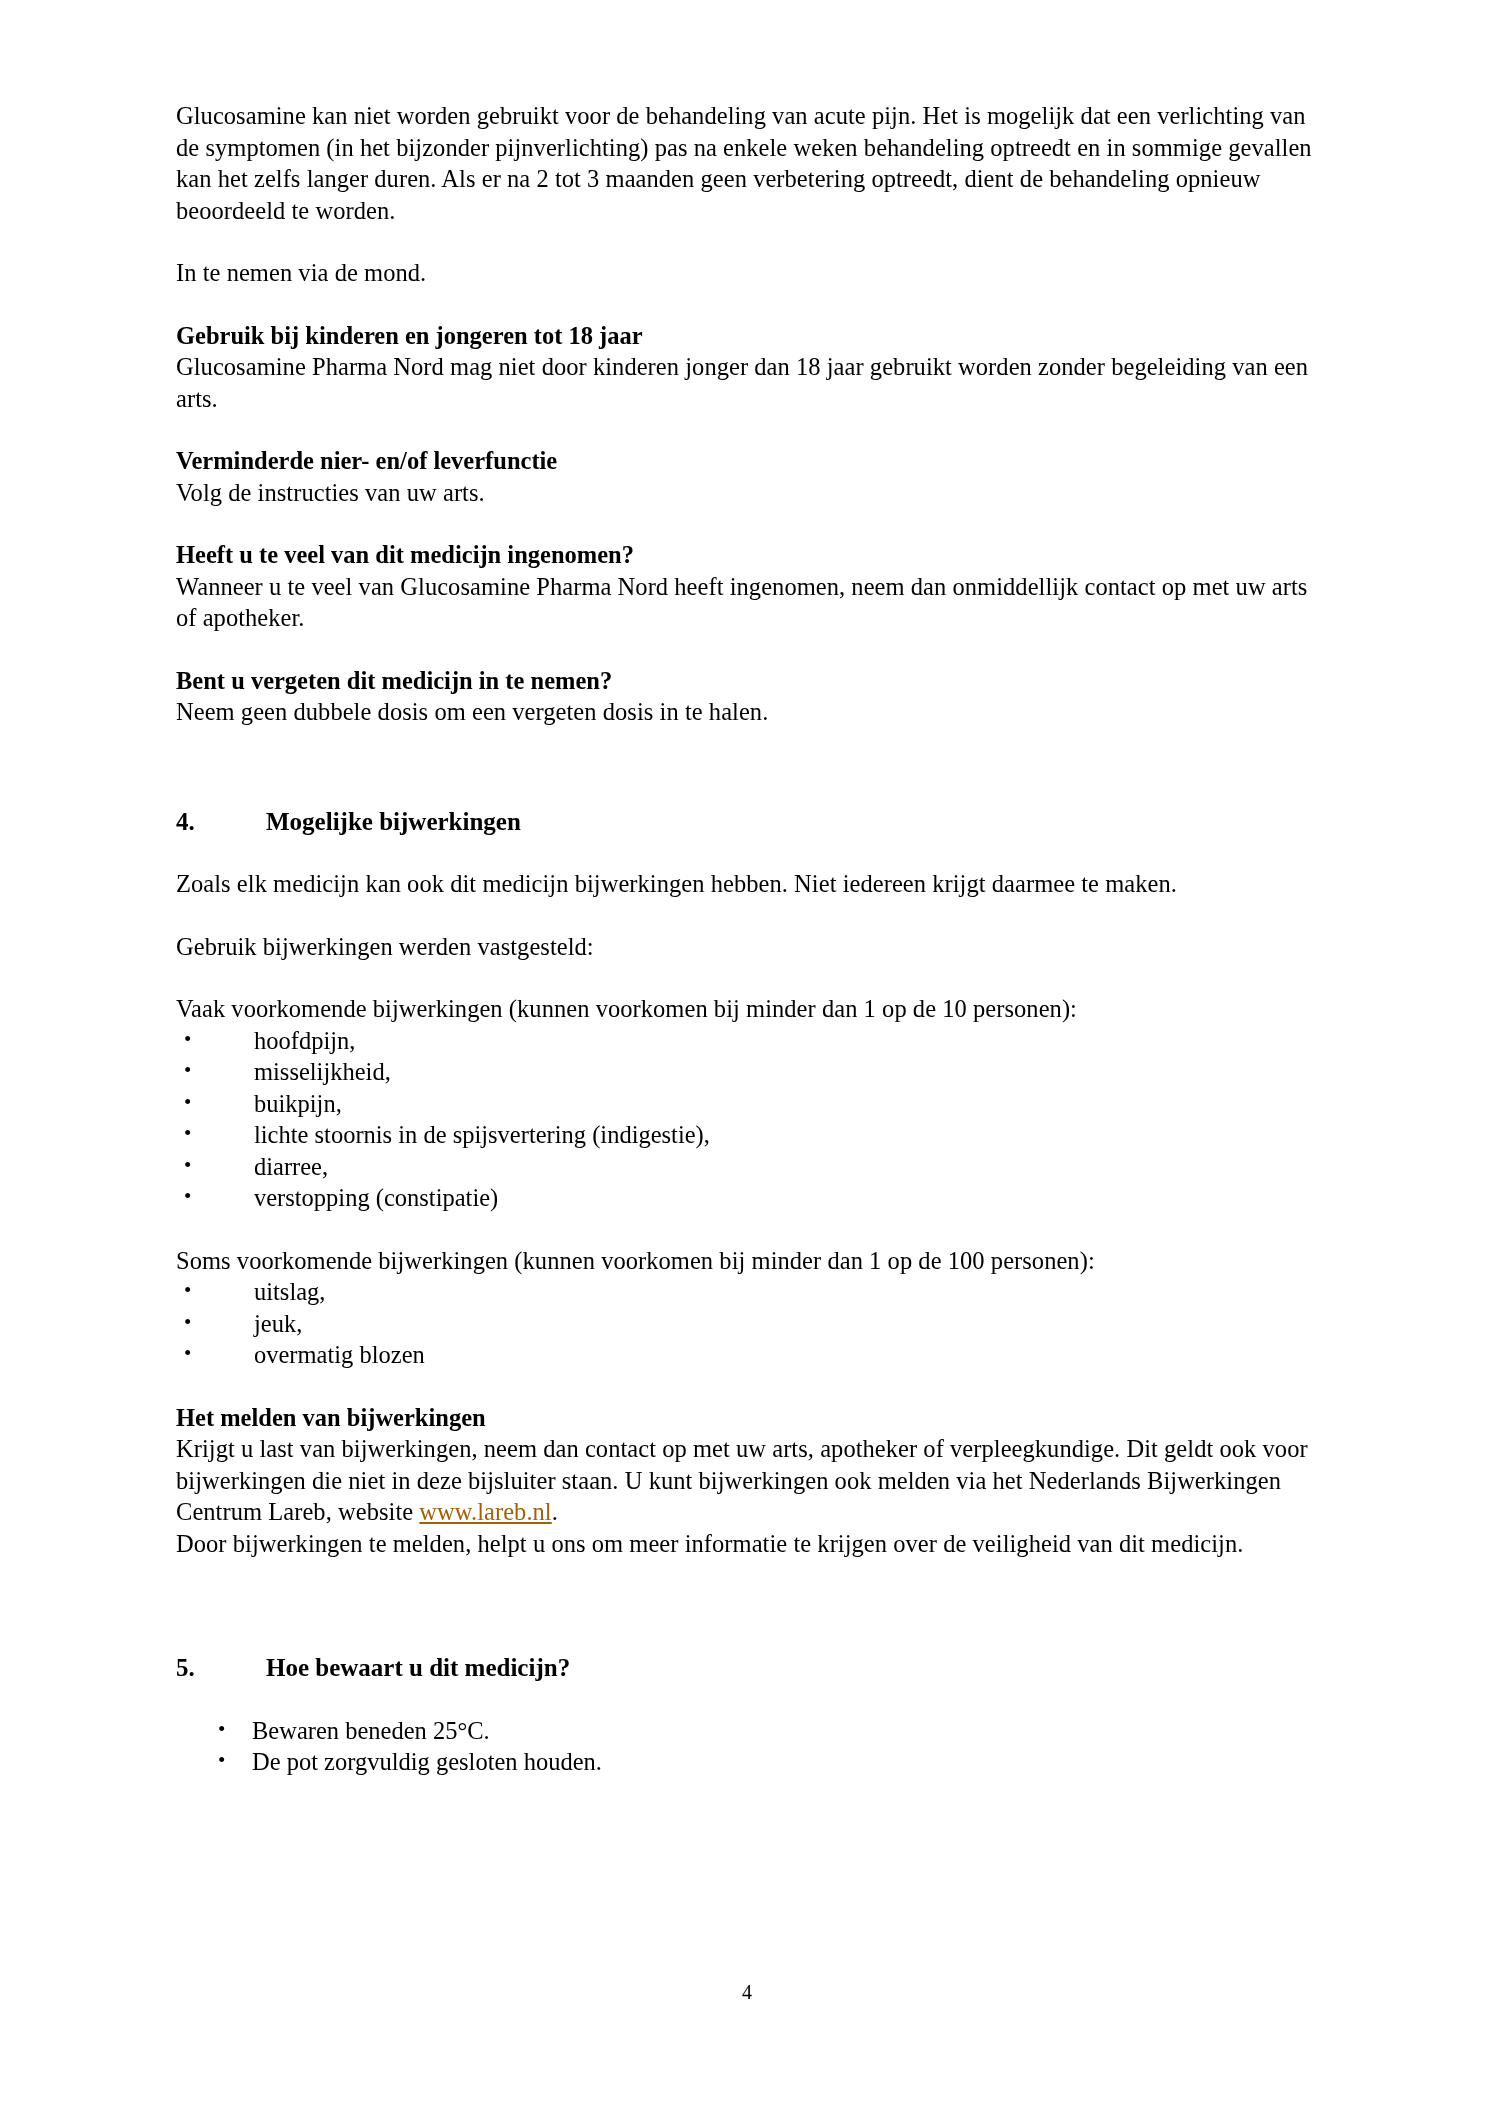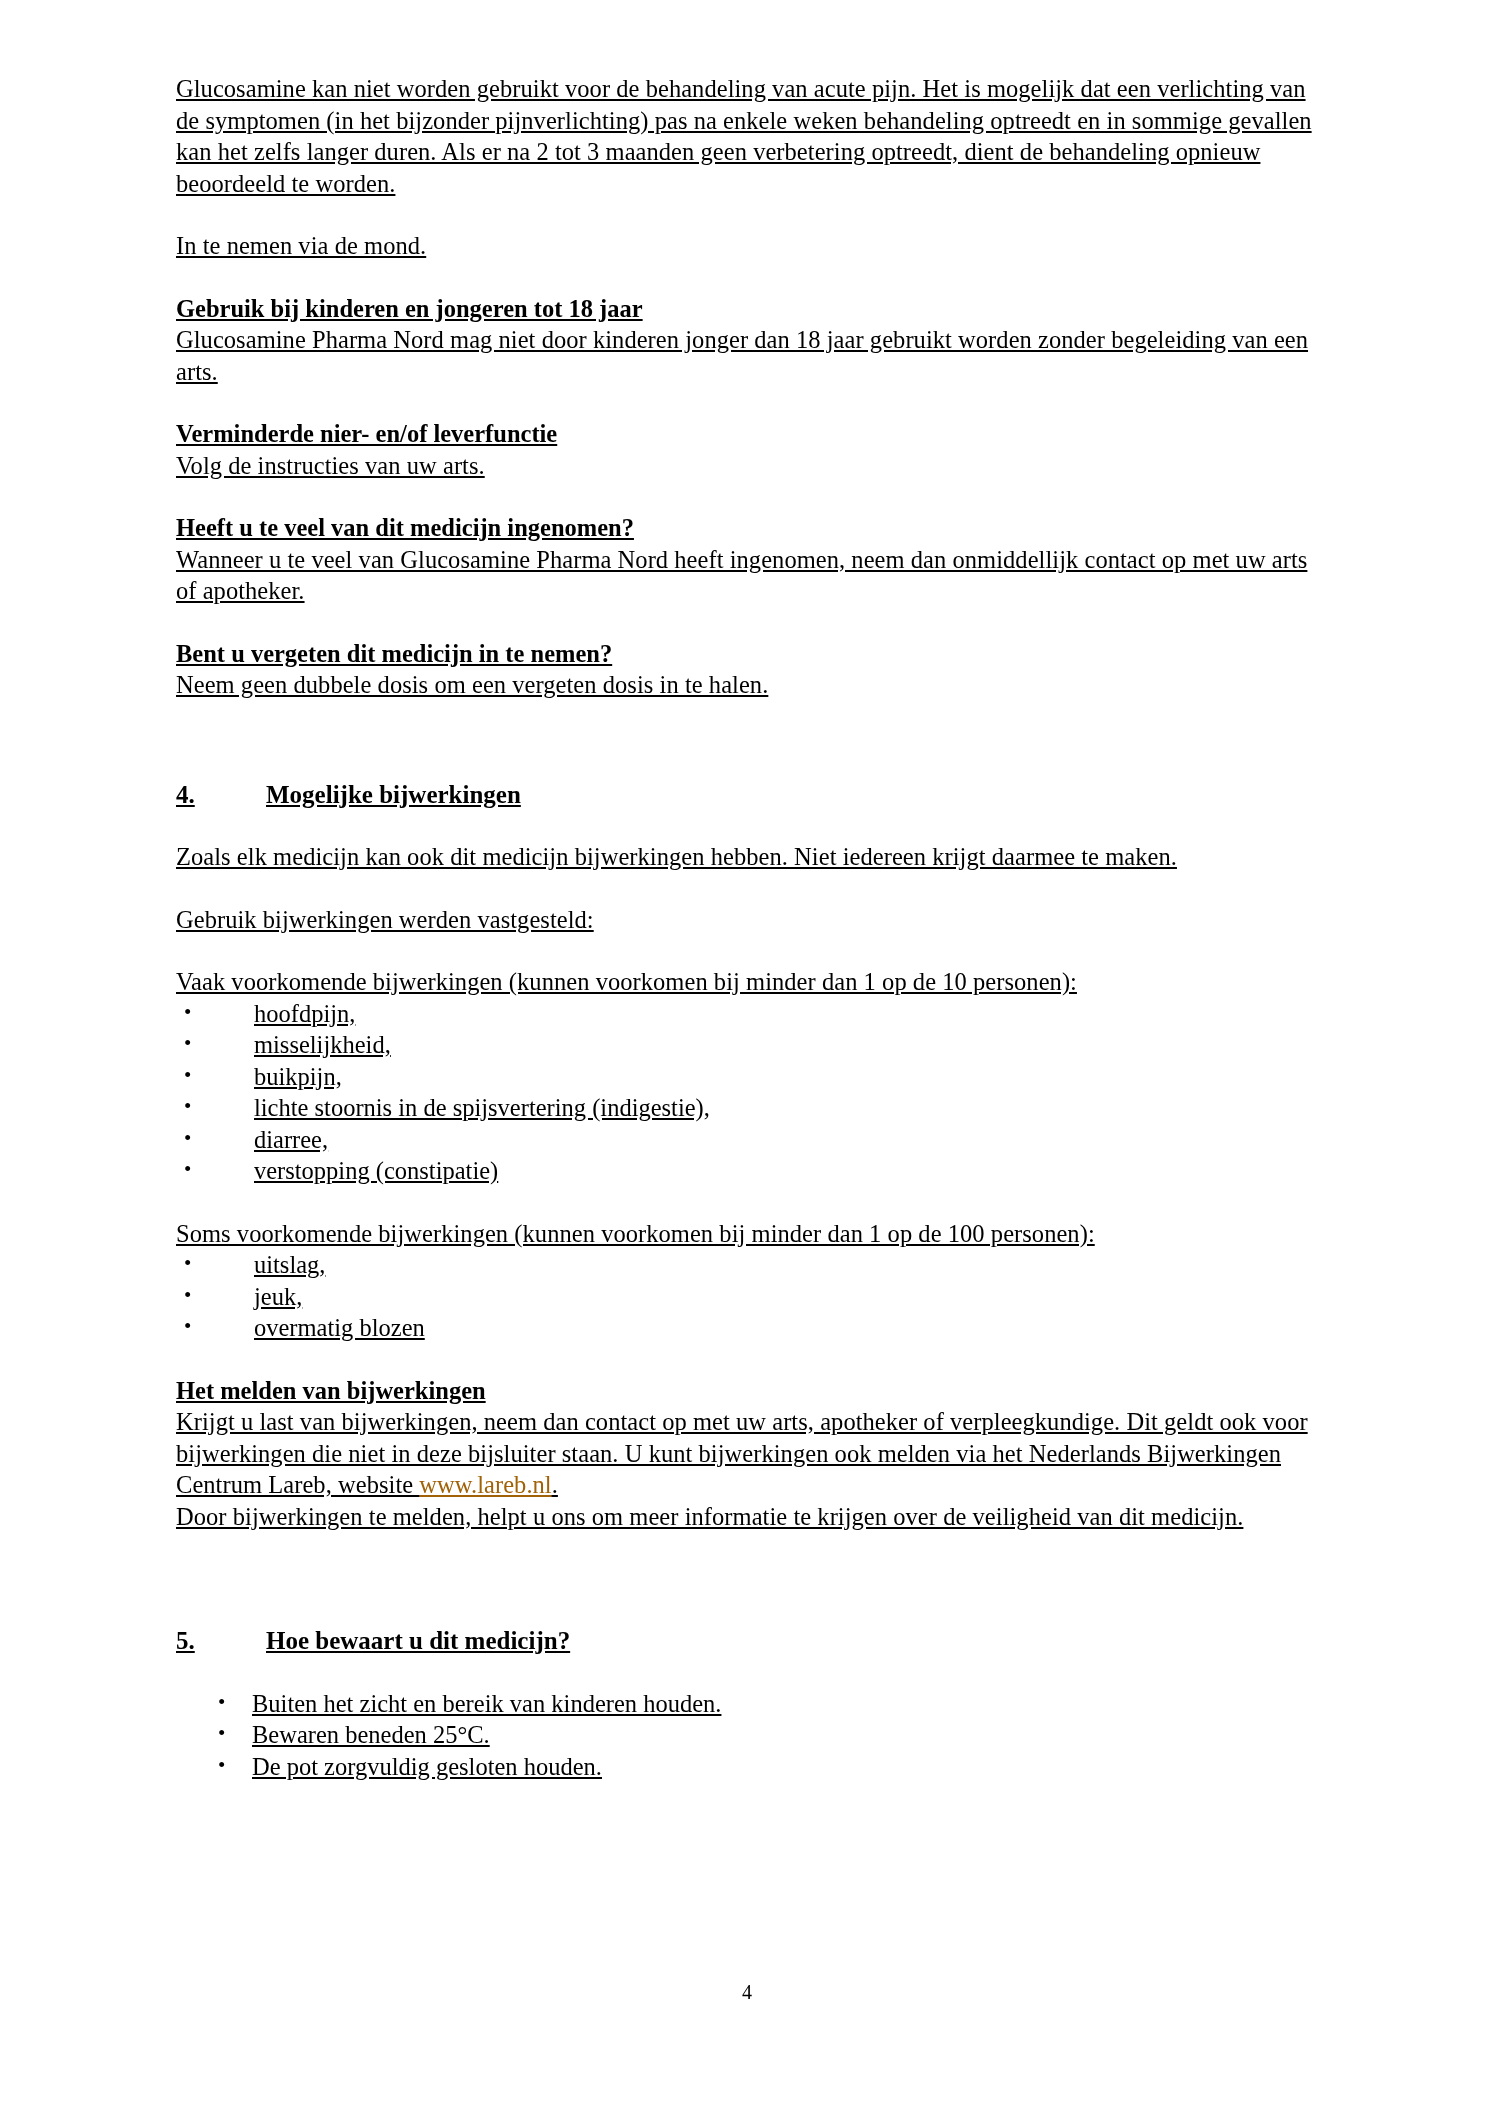--- a/index.html
+++ b/index.html
@@ -14,22 +14,21 @@
     color: #000000;
     position: relative;
     overflow: hidden;
   }
   .page {
     position: relative;
     width: 1494px;
     height: 2112px;
     background: #ffffff;
     box-sizing: border-box;
-    padding: 73px 176px 0 176px;
-    text-decoration: underline;
+    padding: 100px 176px 0 176px;
   }
   .body-text {
     font-size: 24.5px;
     line-height: 31.5px;
     text-align: left;
     margin: 0;
     letter-spacing: 0.05px;
   }
   .para {
     margin: 0 0 31px 0;
@@ -167,20 +166,19 @@
   <div class="spacer-sm"></div>
 
   <div class="section-title">
     <span class="section-num">5.</span>
     <span class="section-label">Hoe bewaart u dit medicijn?</span>
   </div>
 
   <div class="spacer-sm"></div>
 
   <ul class="b-list indented">
-    <li>Buiten het zicht en bereik van kinderen houden.</li>
     <li>Bewaren beneden 25°C.</li>
     <li>De pot zorgvuldig gesloten houden.</li>
   </ul>
 
   <div class="page-number">4</div>
 
 </div>
 
 </body></html>

